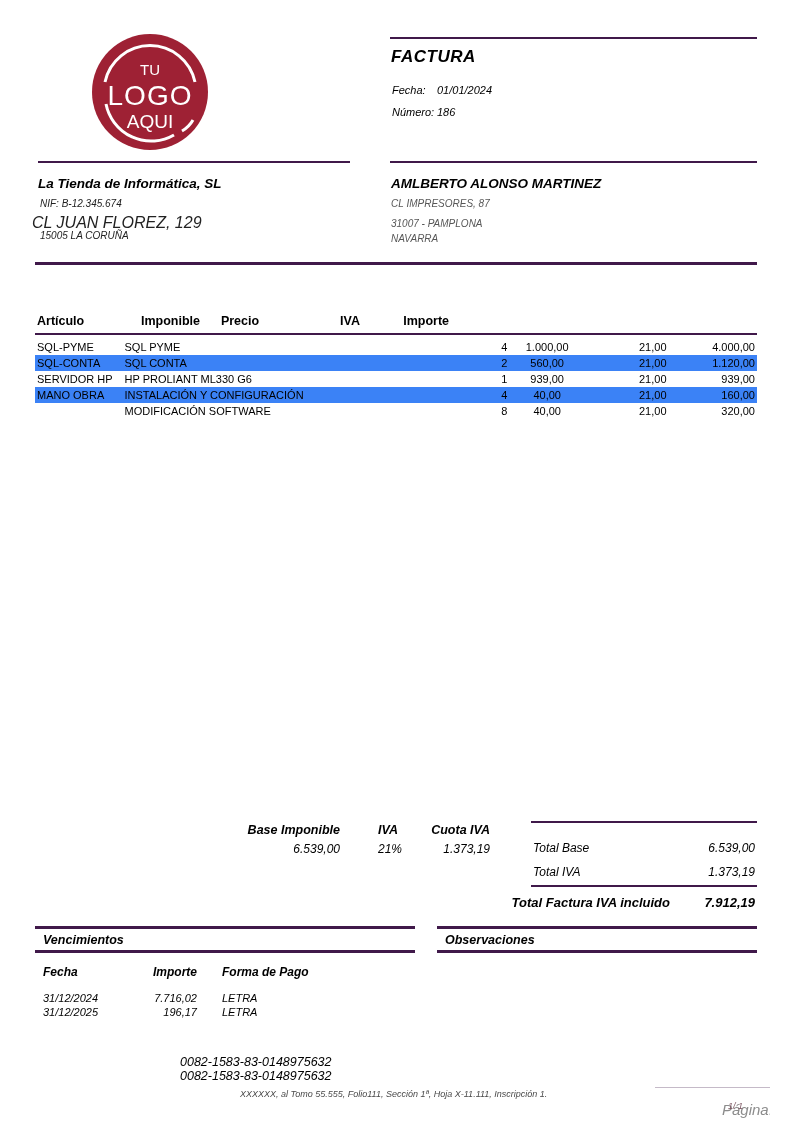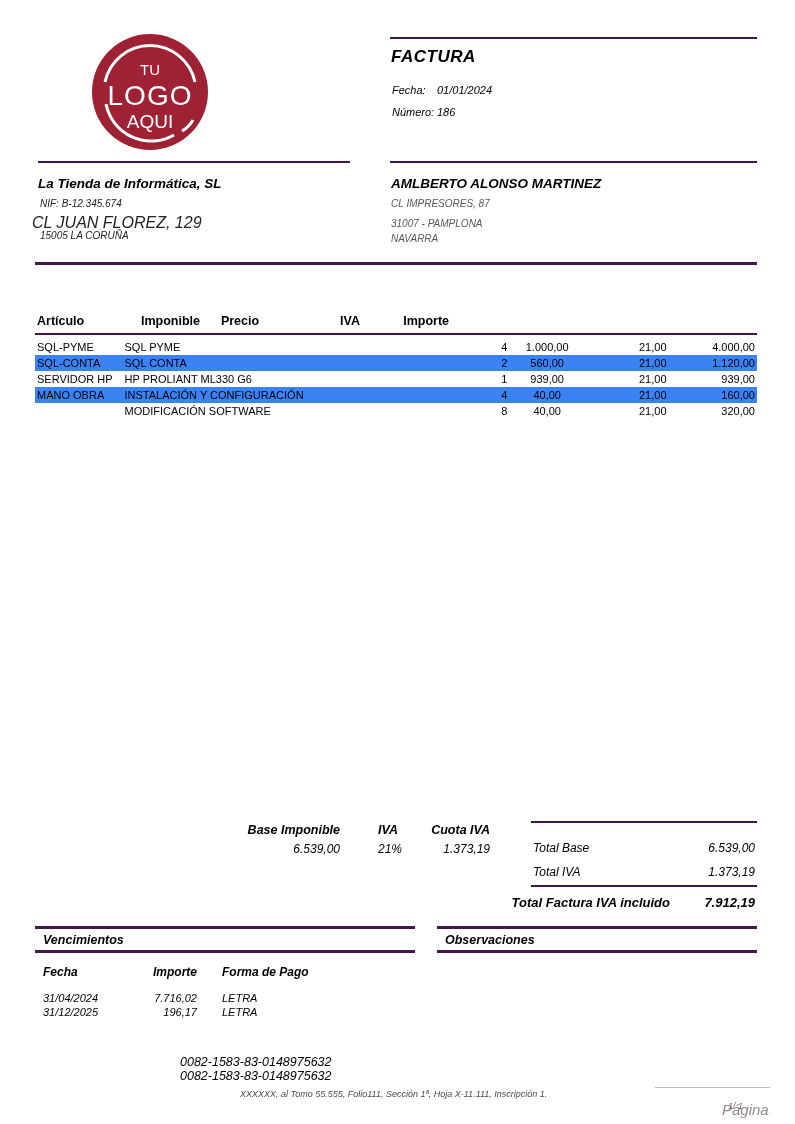--- a/index.html
+++ b/index.html
@@ -140,21 +140,21 @@
 
   <div class="abs" style="left:43px;top:963px;width:360px;">
     <div class="vrow vhead">
       <div class="v-fecha">Fecha</div>
       <div class="v-imp">Importe</div>
       <div class="v-gap"></div>
       <div class="v-forma">Forma de Pago</div>
     </div>
     <div style="height:10px;"></div>
     <div class="vrow">
-      <div class="v-fecha">31/04/2024</div>
+      <div class="v-fecha">31/12/2024</div>
       <div class="v-imp">7.716,02</div>
       <div class="v-gap"></div>
       <div class="v-forma">LETRA</div>
     </div>
     <div class="vrow">
       <div class="v-fecha">31/12/2025</div>
       <div class="v-imp">196,17</div>
       <div class="v-gap"></div>
       <div class="v-forma">LETRA</div>
     </div>

